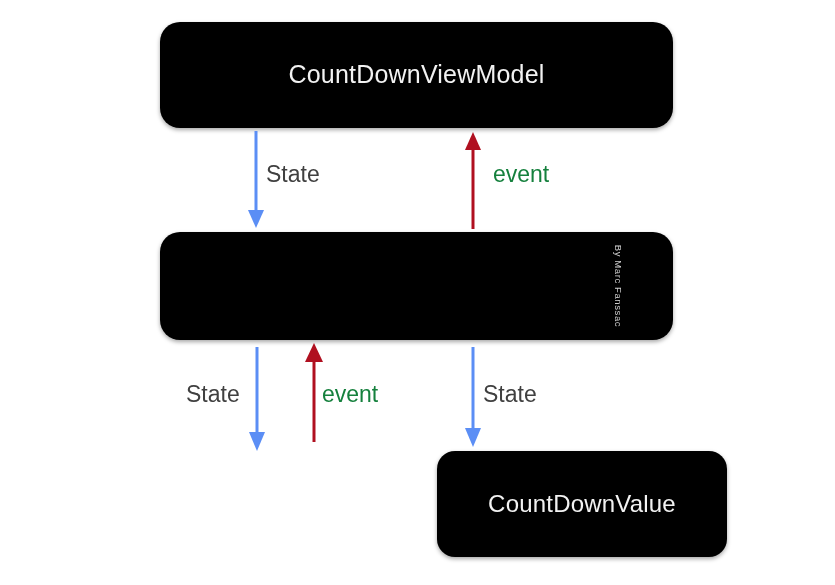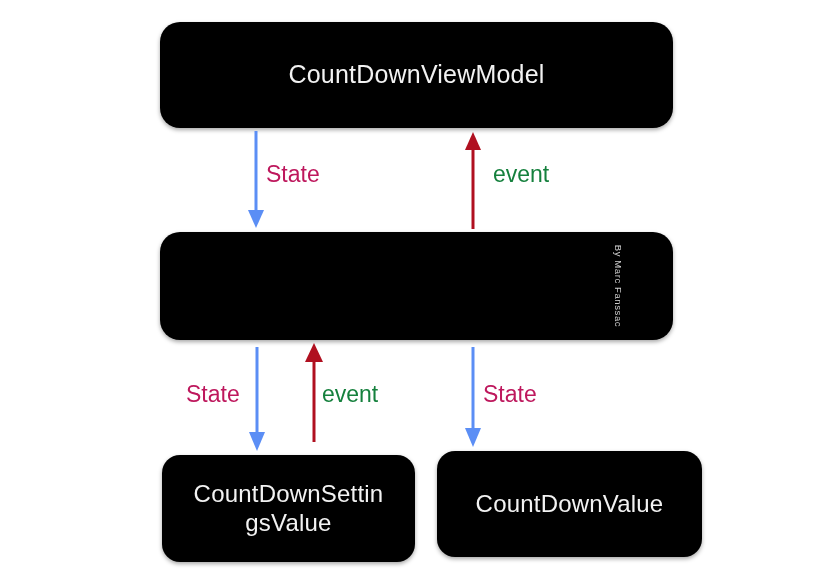--- a/index.html
+++ b/index.html
@@ -54,21 +54,21 @@
     width: 513px; height: 108px;
     border-radius: 20px;
   }
   #node-settingsvalue {
     left: 162px;  top: 455px;
     width: 253px; height: 107px;
     border-radius: 18px;
   }
   #node-value {
     left: 437px;  top: 451px;
-    width: 265px; height: 106px;
+    width: 290px; height: 106px;
     border-radius: 18px;
     text-decoration: underline;
   }
   #node-settingsvalue .node-label,
   #node-value .node-label {
     font-size: 24px;
     padding: 0 8px;
   }
 
   
@@ -94,21 +94,21 @@
 
   
   .edge-label {
     position: absolute;
     font-family: "Liberation Sans", sans-serif;
     font-size: 23px;
     font-weight: 400;
     white-space: nowrap;
     line-height: 1;
   }
-  .label-state { color: #be185d; }
+  .label-state { color: #404040; }
   .label-event { color: #15803d; }
 
   #label-state-1 { left: 266px; top: 163px; }
   #label-event-1 { left: 493px; top: 163px; }
   #label-state-2 { left: 186px; top: 383px; }
   #label-event-2 { left: 322px; top: 383px; }
   #label-state-3 { left: 483px; top: 383px; }
 </style>
 </head>
 <body>
@@ -116,24 +116,20 @@
 <div id="diagram">
 
   <div class="node" id="node-viewmodel">
     <div class="node-label">CountDownViewModel</div>
   </div>
 
   <div class="node" id="node-screen">
     <div class="watermark">By Marc Fanssac</div>
   </div>
 
-  <div class="node" id="node-settingsvalue">
-    <div class="node-label">CountDownSettin
-gsValue</div>
-  </div>
 
   <div class="node" id="node-value">
     <div class="node-label">CountDownValue</div>
   </div>
 
   <div class="arrow" style="left:244px; top:131px; width:24px; height:98px;">
     <svg width="24" height="98" viewBox="0 0 24 98">
       <line x1="12" y1="0" x2="12" y2="84" stroke="#5b8ef5" stroke-width="3"></line>
       <polygon points="12,97 4,79 20,79" fill="#5b8ef5"></polygon>
     </svg>

